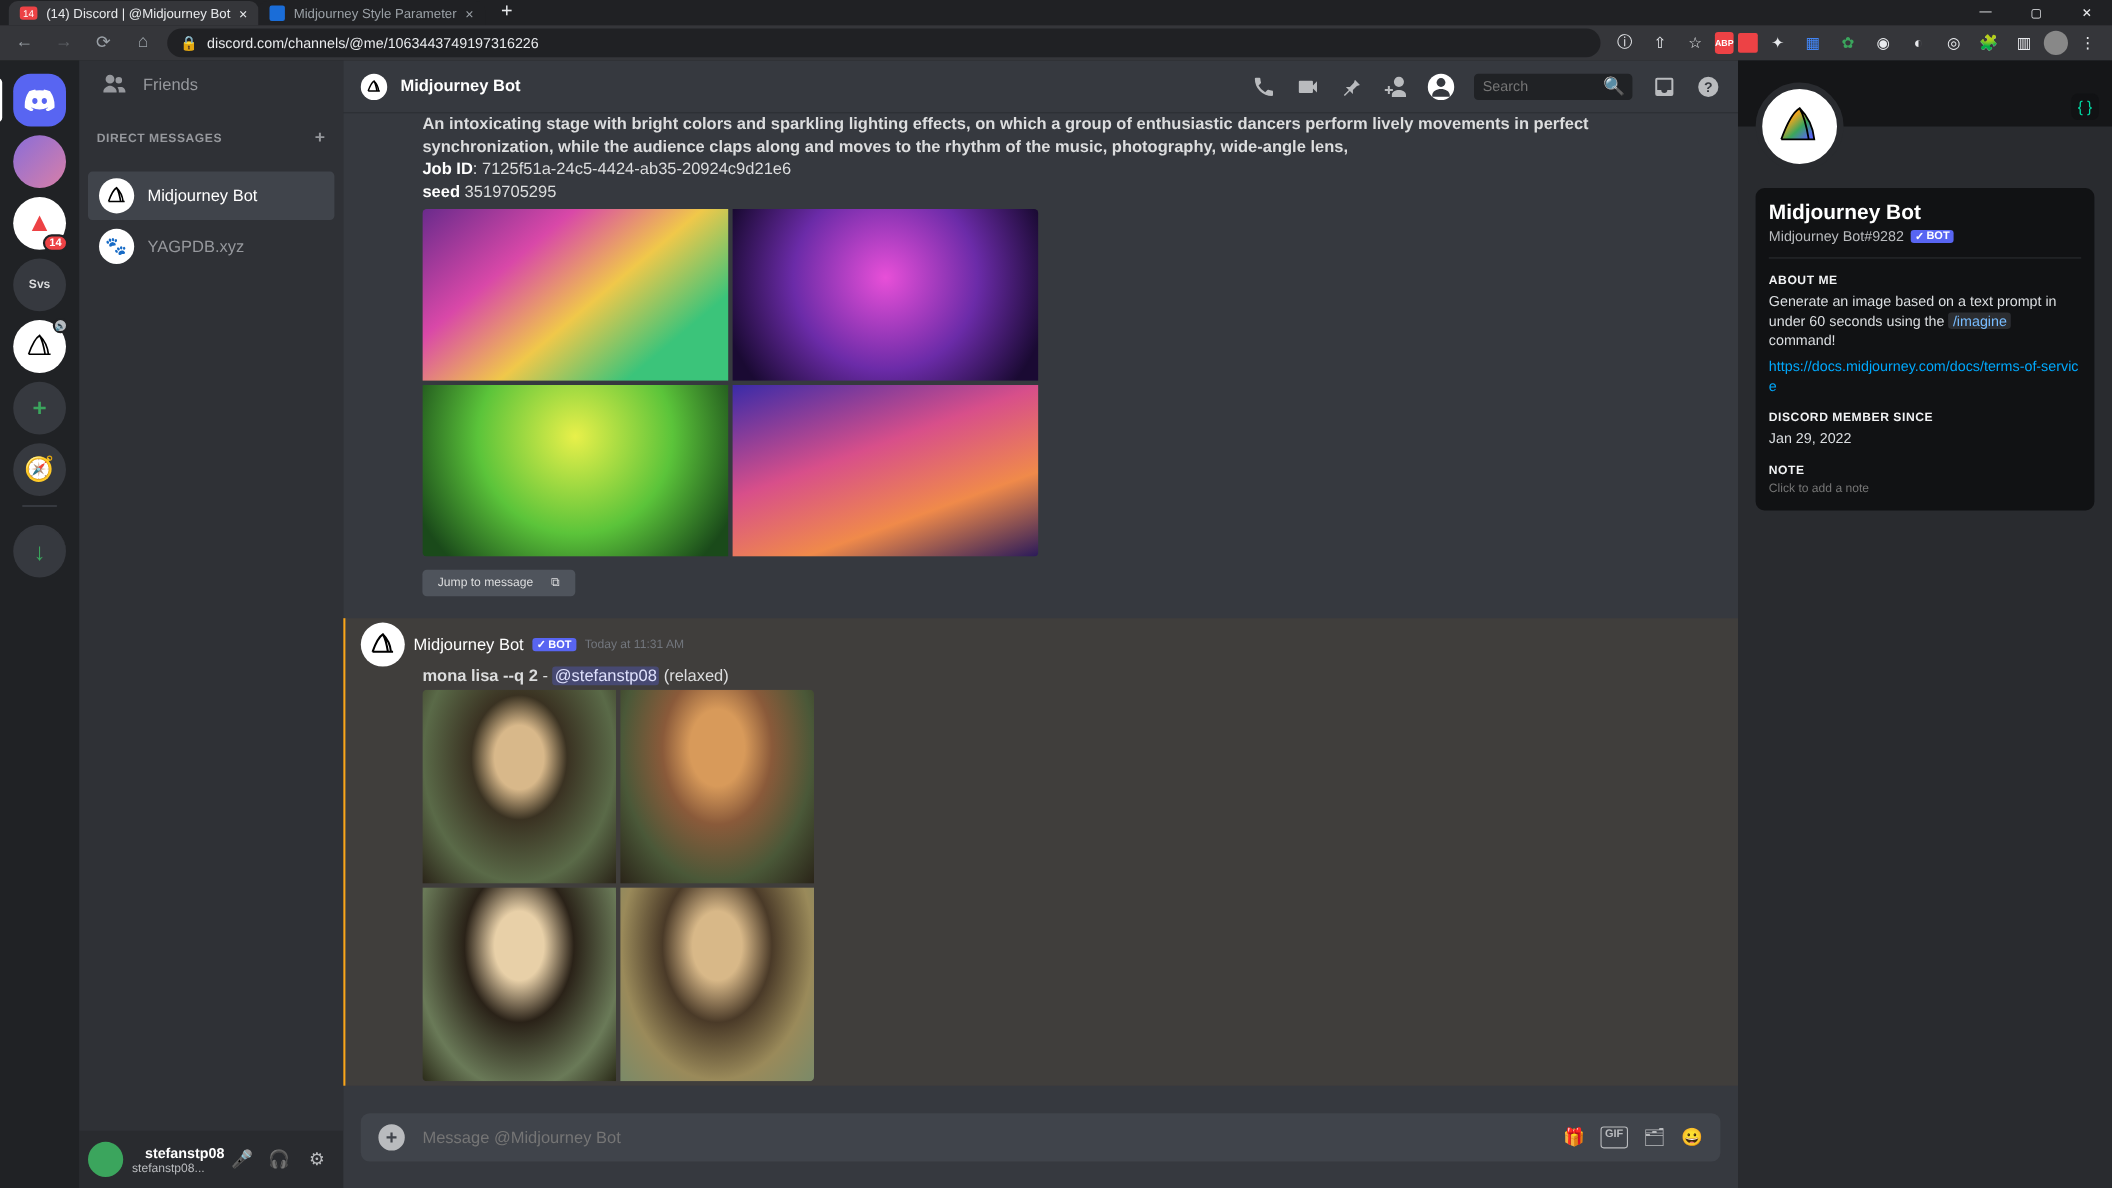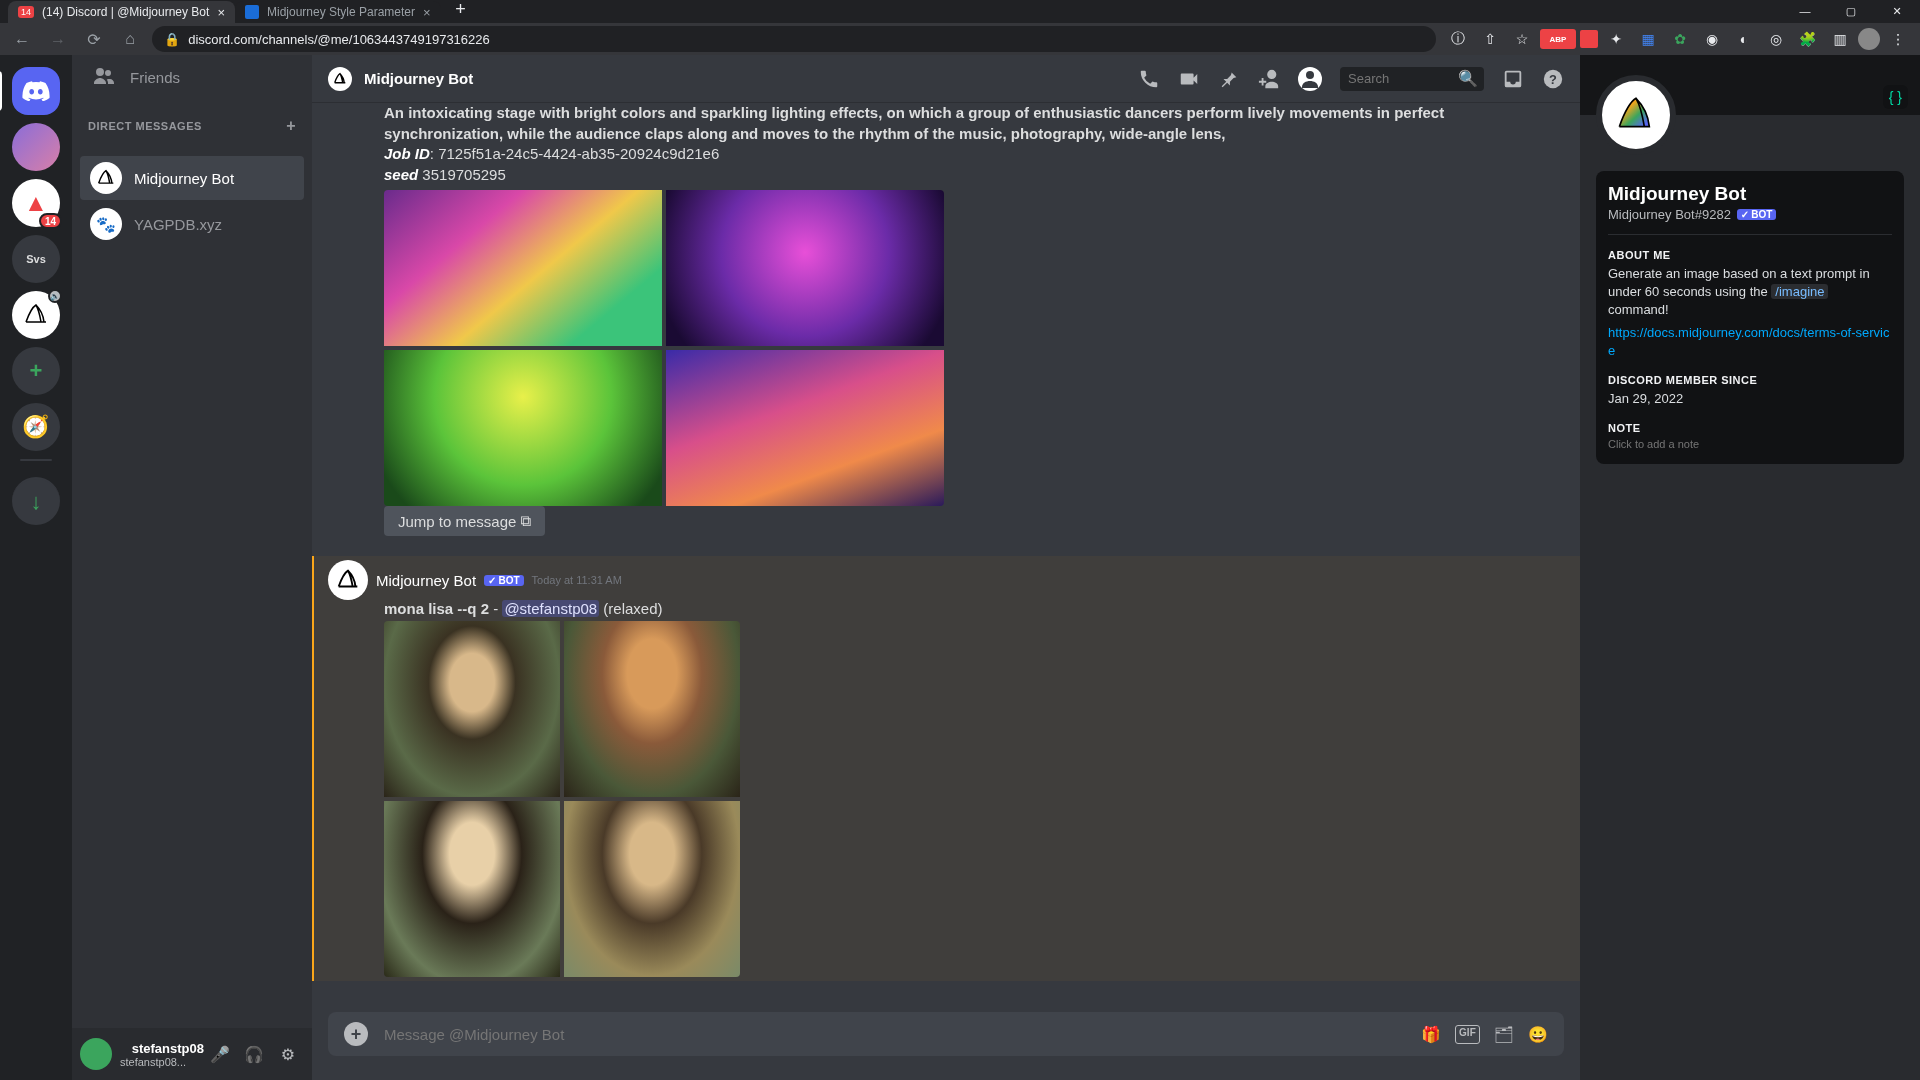--- a/index.html
+++ b/index.html
@@ -55,27 +55,27 @@
 .chat-header { height: 48px; border-bottom: 1px solid #2c2e33; display: flex; align-items: center; padding: 0 16px; gap: 12px; }
 .chat-avatar { width: 24px; height: 24px; border-radius: 50%; background: #4f545c; display: flex; align-items: center; justify-content: center; }
 .chat-title { color: #fff; font-size: 15px; font-weight: 600; flex: 1; }
 .header-icons { display: flex; gap: 18px; align-items: center; }
 .hdr-icon { color: #b9bbbe; cursor: pointer; display: flex; }
 .search-box { background: #202225; border-radius: 4px; height: 24px; width: 144px; display: flex; align-items: center; padding: 0 8px; }
 .search-box input { background: none; border: none; color: #96989d; font-size: 13px; width: 110px; outline: none; }
 
 .messages { flex: 1; overflow-y: auto; padding: 0 16px 16px; }
 .msg-text { color: #dcddde; font-size: 15px; line-height: 1.375; margin-left: 56px; }
-.msg-label { color: #fff; font-weight: 600; font-style: italic; }
+.msg-label { color: #fff; font-weight: 600; }
 .image-grid { display: grid; grid-template-columns: 1fr 1fr; gap: 4px; margin-left: 56px; margin-top: 4px; border-radius: 4px; overflow: hidden; }
 .image-grid.wide { width: 560px; }
 .image-grid.square { width: 356px; }
 .img-cell { aspect-ratio: 16/9; }
 .img-cell.sq { aspect-ratio: 1/1; }
-.jump-btn { margin-left: 56px; background: #4f545c; border: none; color: #dcddde; padding: 6px 14px; border-radius: 4px; font-size: 15px; display: flex; align-items: center; gap: 4px; cursor: pointer; }
+.jump-btn { margin-left: 56px; margin-top: 12px; background: #4f545c; border: none; color: #dcddde; padding: 6px 14px; border-radius: 4px; font-size: 11px; display: flex; align-items: center; gap: 16px; cursor: pointer; }
 .message-block { margin-top: 20px; padding: 4px 0; }
 .message-block.highlighted { background: rgba(250,166,26,0.05); border-left: 2px solid #faa61a; padding-left: 14px; margin-left: -16px; margin-right: -16px; }
 .msg-head { display: flex; align-items: center; gap: 8px; }
 .msg-avatar { width: 40px; height: 40px; border-radius: 50%; background: #4f545c; display: flex; align-items: center; justify-content: center; flex-shrink: 0; }
 .msg-author { color: #fff; font-size: 15px; font-weight: 500; }
 .bot-tag { background: #5865f2; color: #fff; font-size: 10px; padding: 0 4px; border-radius: 3px; display: flex; align-items: center; gap: 2px; font-weight: 600; }
 .msg-time { color: #72767d; font-size: 11px; }
 .msg-content { margin-left: 56px; color: #dcddde; font-size: 15px; }
 .mention { color: #dee0fc; background: rgba(88,101,242,0.3); border-radius: 3px; padding: 0 2px; }
 
@@ -132,21 +132,21 @@
     <div class="nav-btn">⟳</div>
     <div class="nav-btn">⌂</div>
     <div class="url-box">
       <span class="url-lock">🔒</span>
       <span>discord.com/channels/@me/1063443749197316226</span>
     </div>
     <div class="toolbar-icons">
       <div class="tb-icon">ⓘ</div>
       <div class="tb-icon">⇧</div>
       <div class="tb-icon">☆</div>
-      <div class="tb-icon" style="background:#ed4245;color:#fff;font-size:8px;font-weight:bold;border-radius:3px;width:36px;height:20px;">ABP</div>
+      <div class="tb-icon" style="background:#ed4245;color:#fff;font-size:8px;font-weight:bold;border-radius:3px;width:17px;height:20px;">ABP</div>
       <div class="tb-icon" style="background:#ed4245;width:18px;height:18px;border-radius:2px;"></div>
       <div class="tb-icon">✦</div>
       <div class="tb-icon" style="color:#4285f4;">▦</div>
       <div class="tb-icon" style="color:#3ba55d;">✿</div>
       <div class="tb-icon">◉</div>
       <div class="tb-icon">◐</div>
       <div class="tb-icon">◎</div>
       <div class="tb-icon">🧩</div>
       <div class="tb-icon">▥</div>
       <div class="tb-icon" style="background:#888;border-radius:50%;width:22px;height:22px;"></div>

